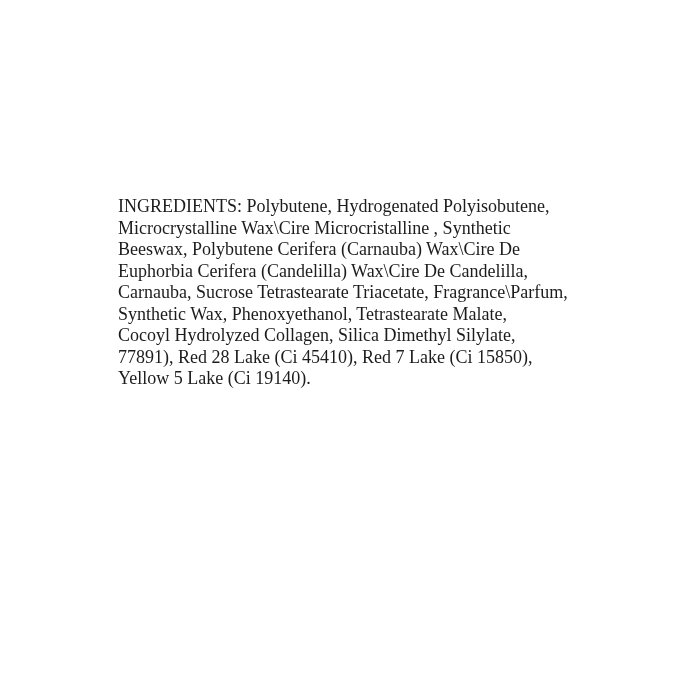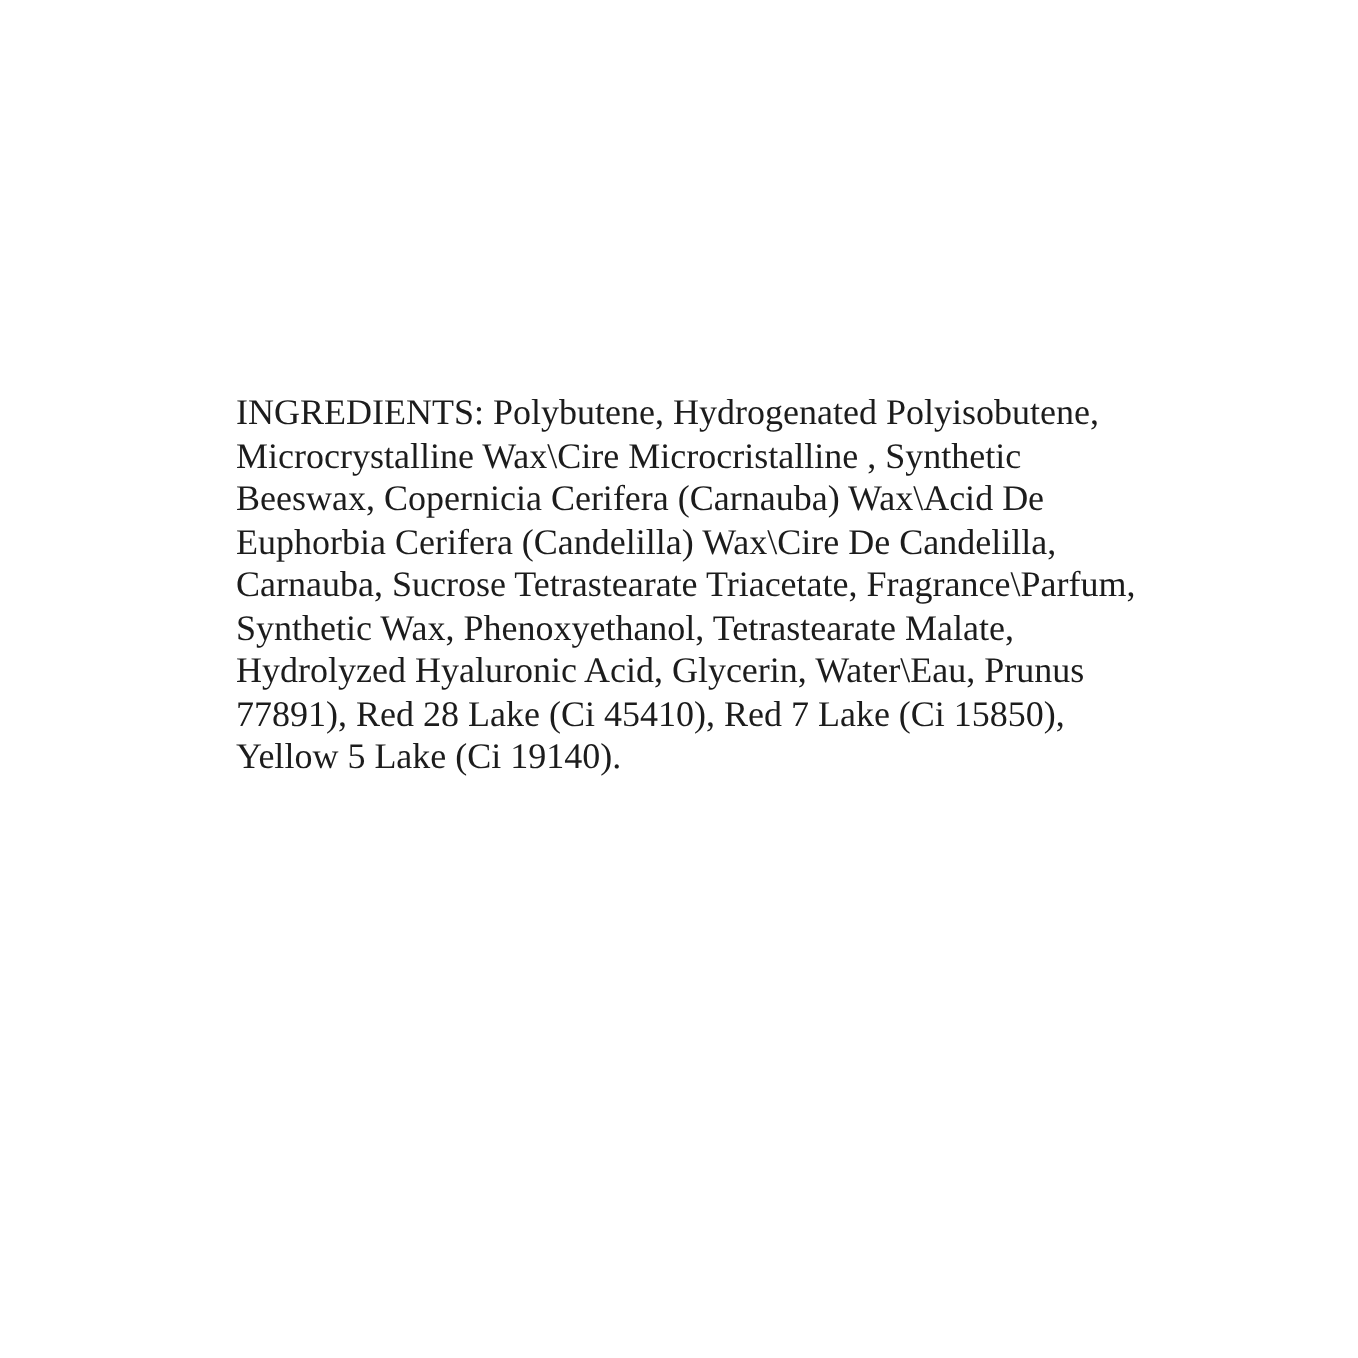--- a/index.html
+++ b/index.html
@@ -29,20 +29,20 @@
   .ingredients-line {
     white-space: nowrap;
   }
 </style>
 </head>
 <body>
 
 <div class="ingredients-block">
   <div class="ingredients-line">INGREDIENTS: Polybutene, Hydrogenated Polyisobutene,</div>
   <div class="ingredients-line">Microcrystalline Wax\Cire Microcristalline , Synthetic</div>
-  <div class="ingredients-line">Beeswax, Copernicia Cerifera (Carnauba) Wax\Acid De</div>
+  <div class="ingredients-line">Beeswax, Polybutene Cerifera (Carnauba) Wax\Cire De</div>
   <div class="ingredients-line">Euphorbia Cerifera (Candelilla) Wax\Cire De Candelilla,</div>
   <div class="ingredients-line">Carnauba, Sucrose Tetrastearate Triacetate, Fragrance\Parfum,</div>
   <div class="ingredients-line">Synthetic Wax, Phenoxyethanol, Tetrastearate Malate,</div>
-  <div class="ingredients-line">Hydrolyzed Hyaluronic Acid, Glycerin, Water\Eau, Prunus</div>
+  <div class="ingredients-line">Cocoyl Hydrolyzed Collagen, Silica Dimethyl Silylate,</div>
   <div class="ingredients-line">77891), Red 28 Lake (Ci 45410), Red 7 Lake (Ci 15850),</div>
   <div class="ingredients-line">Yellow 5 Lake (Ci 19140).</div>
 </div>
 
 </body></html>

